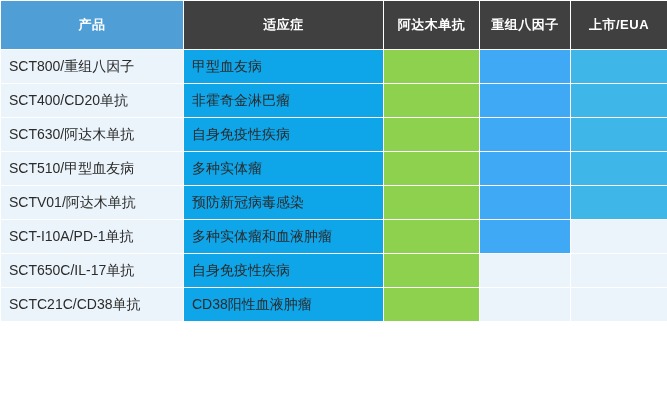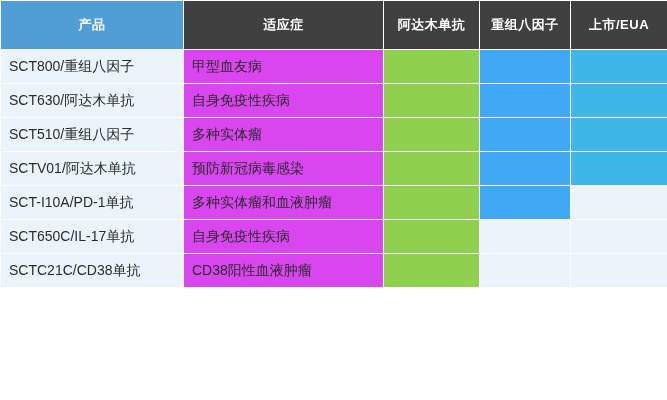--- a/index.html
+++ b/index.html
@@ -53,21 +53,21 @@
     vertical-align: middle;
     padding: 0 8px;
     white-space: nowrap;
     overflow: hidden;
   }
   table.pipeline tbody td.cell-product {
     background: #ebf4fb;
     text-align: left;
   }
   table.pipeline tbody td.cell-indication {
-    background: #d946ef;
+    background: #0ea5e9;
     text-align: left;
   }
   table.pipeline tbody td.cell-stage {
     padding: 0;
   }
   .stage-empty { background: #ebf4fb; }
   .stage-green { background: #8dd14f; }
   .stage-blue  { background: #3fa9f5; }
   .stage-cyan  { background: #3fb6e8; }
 
@@ -114,28 +114,35 @@
     </thead>
     <tbody id="pipeline-body">
         <tr>
           <td class="cell-product">SCT800/重组八因子</td>
           <td class="cell-indication">甲型血友病</td>
           <td class="cell-stage stage-green"></td>
           <td class="cell-stage stage-blue"></td>
           <td class="cell-stage stage-cyan"></td>
         </tr>
         <tr>
+          <td class="cell-product">SCT400/CD20单抗</td>
+          <td class="cell-indication">非霍奇金淋巴瘤</td>
+          <td class="cell-stage stage-green"></td>
+          <td class="cell-stage stage-blue"></td>
+          <td class="cell-stage stage-cyan"></td>
+        </tr>
+        <tr>
           <td class="cell-product">SCT630/阿达木单抗</td>
           <td class="cell-indication">自身免疫性疾病</td>
           <td class="cell-stage stage-green"></td>
           <td class="cell-stage stage-blue"></td>
           <td class="cell-stage stage-cyan"></td>
         </tr>
         <tr>
-          <td class="cell-product">SCT510/重组八因子</td>
+          <td class="cell-product">SCT510/甲型血友病</td>
           <td class="cell-indication">多种实体瘤</td>
           <td class="cell-stage stage-green"></td>
           <td class="cell-stage stage-blue"></td>
           <td class="cell-stage stage-cyan"></td>
         </tr>
         <tr>
           <td class="cell-product">SCTV01/阿达木单抗</td>
           <td class="cell-indication">预防新冠病毒感染</td>
           <td class="cell-stage stage-green"></td>
           <td class="cell-stage stage-blue"></td>

